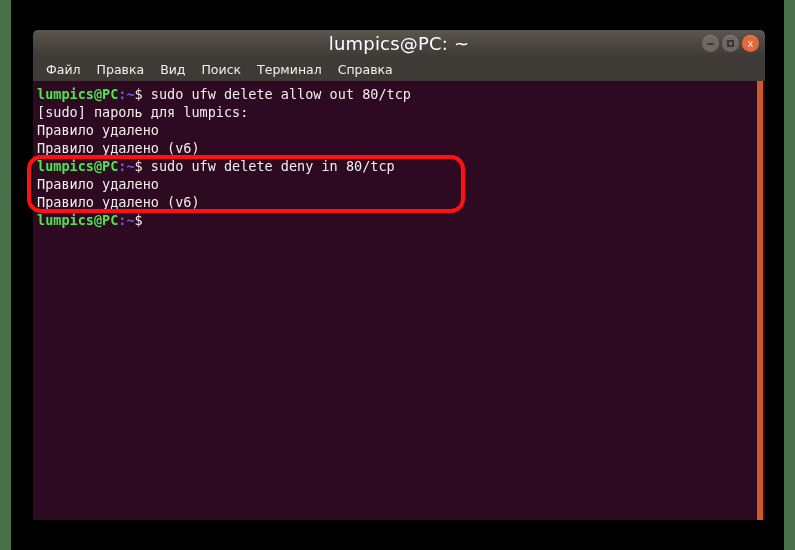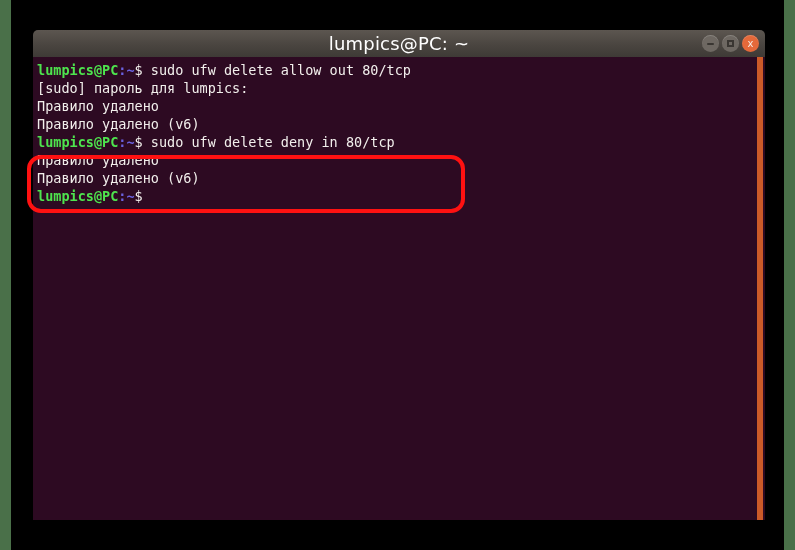--- a/index.html
+++ b/index.html
@@ -203,20 +203,28 @@
       </div>
       <div class="win-btn maximize">
         <span class="glyph-square"></span>
       </div>
       <div class="win-btn close">
         <span class="glyph-x">x</span>
       </div>
     </div>
   </div>
 
+  <div id="menu-bar">
+    <div class="menu-item">Файл</div>
+    <div class="menu-item">Правка</div>
+    <div class="menu-item">Вид</div>
+    <div class="menu-item">Поиск</div>
+    <div class="menu-item">Терминал</div>
+    <div class="menu-item">Справка</div>
+  </div>
 
   <div id="terminal-body">
     <div id="terminal-output"><div class="term-line"><span class="c-user">lumpics@PC</span><span class="c-punct">:~</span><span class="c-text">$</span><span class="c-text"> sudo ufw delete allow out 80/tcp</span></div><div class="term-line"><span class="c-text">[sudo] пароль для lumpics:</span></div><div class="term-line"><span class="c-text">Правило удалено</span></div><div class="term-line"><span class="c-text">Правило удалено (v6)</span></div><div class="term-line"><span class="c-user">lumpics@PC</span><span class="c-punct">:~</span><span class="c-text">$</span><span class="c-text"> sudo ufw delete deny in 80/tcp</span></div><div class="term-line"><span class="c-text">Правило удалено</span></div><div class="term-line"><span class="c-text">Правило удалено (v6)</span></div><div class="term-line"><span class="c-user">lumpics@PC</span><span class="c-punct">:~</span><span class="c-text">$</span><span class="c-text"></span></div></div>
     <div id="terminal-scrollbar">
       <div id="terminal-scrollbar-thumb"></div>
     </div>
   </div>
 
 </div>
 

